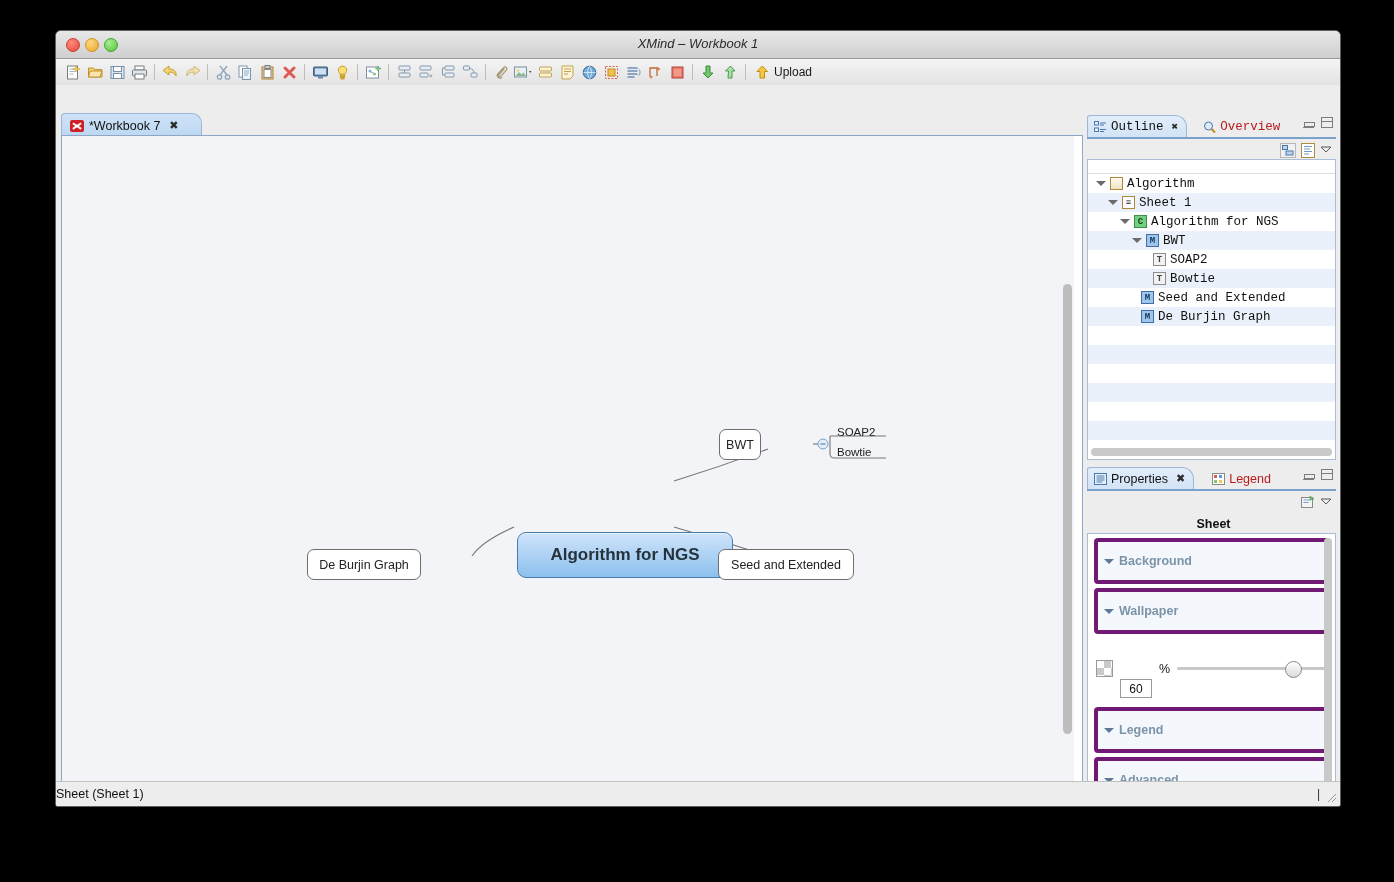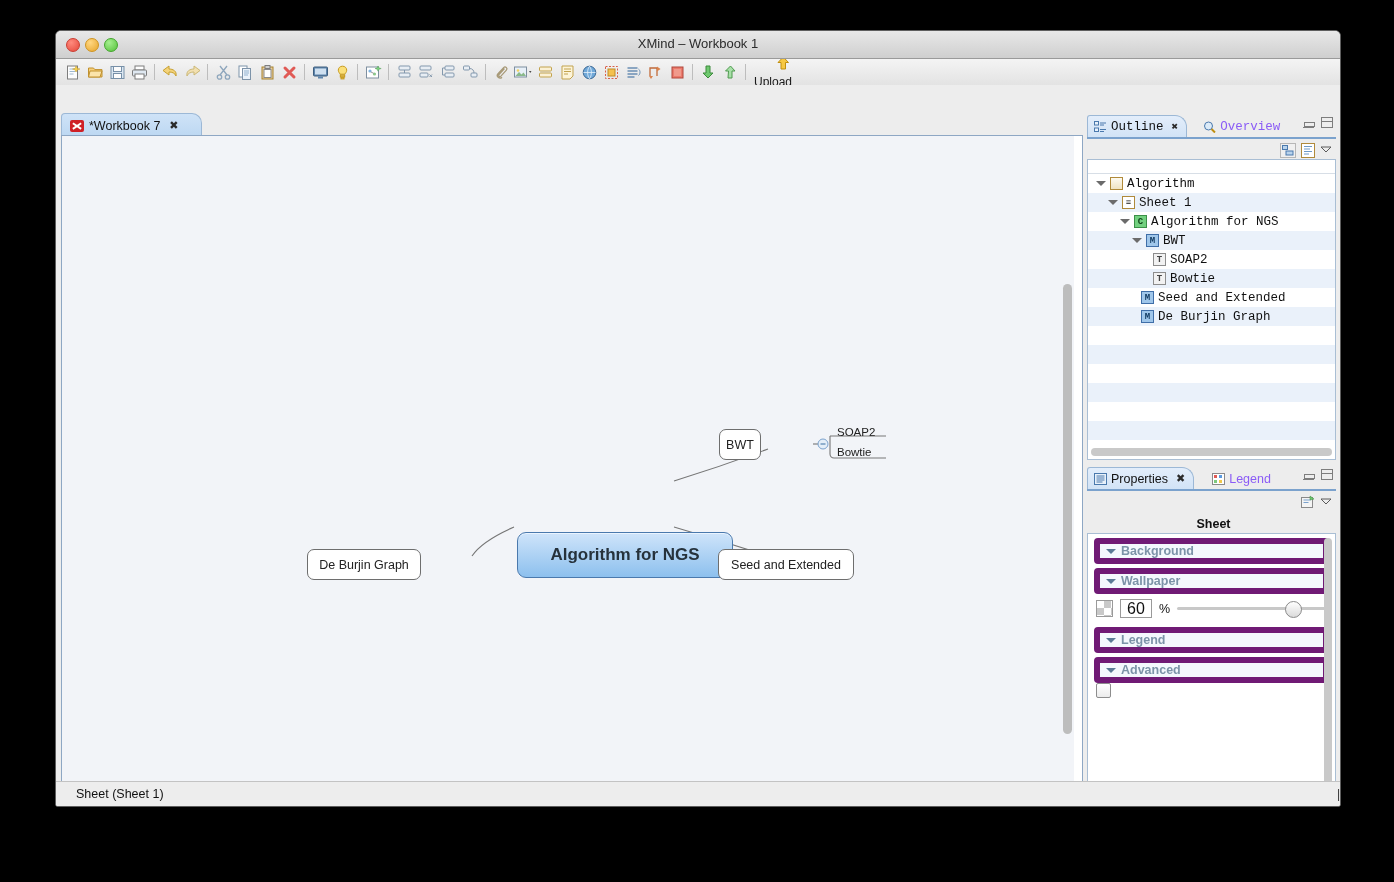--- a/index.html
+++ b/index.html
@@ -6,34 +6,34 @@
   body{width:1394px;height:882px;font-family:"Liberation Sans",sans-serif;overflow:hidden;}
 
   
   #desktop{position:absolute;left:0;top:0;width:1394px;height:882px;background:#000;}
   #window{position:absolute;left:55px;top:30px;width:1284px;height:775px;
           background:#ededed;border:1px solid #5e5e5e;border-radius:6px 6px 3px 3px;
           box-shadow:0 6px 22px rgba(0,0,0,.7);overflow:hidden;}
 
   
   #titlebar{height:27px;background:linear-gradient(#e8e8e8,#cfcfcf);
-            border-bottom:1px solid #9a9a9a;position:relative;}
+            border-bottom:1px solid #9a9a9a;position:relative;font-style:italic;}
   #titlebar .title{position:absolute;left:0;right:0;top:5px;text-align:center;
             font-size:13px;color:#2b2b2b;font-weight:400;}
   .tlbtn{position:absolute;top:7px;width:12px;height:12px;border-radius:50%;}
   .tlbtn.close{left:10px;background:radial-gradient(circle at 35% 30%,#ff8b7e,#e5483b);border:1px solid #cb3c31;}
   .tlbtn.min{left:29px;background:radial-gradient(circle at 35% 30%,#ffd782,#e7a52b);border:1px solid #cf9420;}
   .tlbtn.max{left:48px;background:radial-gradient(circle at 35% 30%,#a5ef8f,#55c13a);border:1px solid #43a62c;}
 
   
   #toolbar{height:26px;background:linear-gradient(#f4f4f4,#e3e3e3);
            border-bottom:1px solid #a9a9a9;display:flex;align-items:center;padding:0 6px;gap:0px;}
   .tb{width:22px;height:22px;display:flex;align-items:center;justify-content:center;}
   .tbsep{width:1px;height:16px;background:#bdbdbd;margin:0 4px;}
-  .upload{display:flex;align-items:flex-end;gap:3px;padding:0 4px;font-size:12px;color:#1a1a1a;flex-direction:column;}
+  .upload{display:flex;align-items:center;gap:3px;padding:0 4px;font-size:12px;color:#1a1a1a;}
 
   
   #body{position:absolute;left:0;top:54px;right:0;bottom:0;background:#ededed;}
   #edTabRow{position:absolute;left:5px;top:28px;width:1022px;height:24px;}
   .ctab{position:absolute;left:0;top:0;height:23px;padding:0 22px 0 8px;
         background:linear-gradient(#cfe3f7,#bcd7f2);border:1px solid #9cb8d6;border-bottom:none;
         border-radius:4px 10px 0 0;display:flex;align-items:center;gap:5px;
         font-size:12.5px;color:#111;}
   .xmico{width:14px;height:12px;background:#cf2027;border-radius:2px;position:relative;}
   .xmico:before,.xmico:after{content:"";position:absolute;left:2px;top:5px;width:10px;height:2px;background:#fff;}
@@ -76,33 +76,33 @@
   .sbtxt.dark{color:#111;font-weight:bold;}
   .zbtn{width:13px;height:13px;border-radius:50%;border:1px solid #6d6d6d;position:relative;display:inline-block;}
   .zbtn:before{content:"";position:absolute;left:2px;top:5px;width:7px;height:1px;background:#6d6d6d;}
   .zbtn.plus:after{content:"";position:absolute;left:5px;top:2px;width:1px;height:7px;background:#6d6d6d;}
   #ztrack{width:76px;height:4px;background:#cdcdcd;border-radius:3px;position:relative;margin:0 4px;}
   #zthumb{position:absolute;left:44px;top:-5px;width:14px;height:14px;border-radius:50%;
           background:linear-gradient(#fff,#dedede);border:1px solid #8a8a8a;}
 
   
   #statusbar{position:absolute;left:0;bottom:0;width:100%;height:24px;background:#ededed;
-             border-top:1px solid #c3c3c3;display:flex;align-items:center;padding-left:20px;}
+             border-top:1px solid #c3c3c3;display:flex;align-items:center;padding-left:0;}
   #statusbar .st{font-size:12.5px;color:#111;}
   #resizeGrip{position:absolute;right:3px;bottom:3px;width:12px;height:12px;}
 
   
   #rightcol{position:absolute;left:1031px;top:30px;width:249px;height:694px;}
 
   .panel{position:absolute;left:0;width:249px;background:#ededed;}
   .ptabs{height:22px;display:flex;align-items:flex-end;position:relative;}
   .ptab{height:21px;padding:0 8px 0 6px;display:flex;align-items:center;gap:4px;
         font-size:12.5px;color:#111;border-radius:3px 12px 0 0;}
   .ptab.active{background:linear-gradient(#e3eefb,#d2e3f6);border:1px solid #9cb8d6;border-bottom:none;font-weight:normal;}
-  .ptab.inactive{color:#8b5cf6;}
+  .ptab.inactive{color:#b91c1c;}
   .pwin{position:absolute;right:3px;top:2px;display:flex;gap:7px;align-items:center;}
   .ptoolrow{height:22px;border-top:2px solid #7ba2cd;background:#ededed;
             display:flex;align-items:center;justify-content:flex-end;padding-right:4px;gap:4px;}
   .plist{border:1px solid #a9bed4;background:#fff;box-sizing:border-box;position:relative;overflow:hidden;}
 
   .trow{height:19px;display:flex;align-items:center;font-size:12.5px;color:#111;padding-left:4px;}
   .trow.alt{background:#eaf1fa;}
   .tri{width:0;height:0;border-left:5px solid #6b6b6b;border-top:4px solid transparent;border-bottom:4px solid transparent;margin-right:4px;}
   .tri.open{border-left:5px solid transparent;border-right:5px solid transparent;border-top:5px solid #6b6b6b;border-bottom:none;margin-right:4px;}
   .tspacer{display:inline-block;}
@@ -111,28 +111,28 @@
   .ico-wb{border:1px solid #b08a3a;background:linear-gradient(#fdfaf0,#efe3c4);}
   .ico-sheet{border:1px solid #b08a3a;background:#fff;}
   .ico-c{border:1px solid #3b8f47;background:#72d07f;color:#0d3f16;}
   .ico-m{border:1px solid #3f6ea8;background:#9fc6ea;color:#123b63;}
   .ico-t{border:1px solid #8d8d8d;background:#f2f2f2;color:#444;}
 
   .outScroll{position:absolute;left:3px;right:3px;bottom:3px;height:8px;background:#c9c9c9;border-radius:4px;}
 
   
   #propHeader{font-size:12.5px;color:#111;font-weight:bold;padding:4px 0 3px 4px;text-align:center;}
-  .grp{border:6px solid #701a75;border-radius:4px;background:#f4f8fd;margin:4px 6px 0 6px;padding:0 6px;}
+  .grp{border:4px solid #701a75;border-radius:4px;background:#f4f8fd;margin:4px 6px 0 6px;padding:12px 6px;}
   .grp .gt{display:flex;align-items:center;gap:5px;font-size:12.5px;font-weight:bold;color:#7c93a8;}
   .gtri{width:0;height:0;border-left:5px solid transparent;border-right:5px solid transparent;border-top:5px solid #5c7a96;}
   .prow{display:flex;align-items:center;gap:7px;font-size:12.5px;color:#111;padding:5px 8px;}
   .swatch{width:15px;height:15px;border:1px solid #9a9a9a;background:#fff;}
   .cbox{width:13px;height:13px;border:1px solid #8d8d8d;border-radius:2px;background:linear-gradient(#fff,#ececec);}
-  .numbox{width:30px;height:17px;border:1px solid #9a9a9a;background:#fff;font-size:16px;
-          display:flex;align-items:center;justify-content:center;color:#111;}
+  .numbox{width:30px;height:17px;border:1px solid #9a9a9a;background:#fff;font-size:12px;
+          display:flex;align-items:center;justify-content:center;color:#111;margin-top:40px;}
   .wslider{flex:1;height:3px;background:#c8c8c8;border-radius:2px;position:relative;}
   .wthumb{position:absolute;left:72%;top:-6px;width:15px;height:15px;border-radius:50%;
           background:linear-gradient(#fff,#dadada);border:1px solid #8a8a8a;}
   .stepper{display:inline-flex;flex-direction:column;gap:1px;color:#3a3a3a;font-size:8px;line-height:7px;}
   .propScroll{position:absolute;right:3px;top:4px;width:8px;height:248px;background:#c9c9c9;border-radius:4px;}
   .checkerbox{width:15px;height:15px;border:1px solid #9a9a9a;
        background:
          linear-gradient(45deg,#c9c9c9 25%,transparent 25%,transparent 75%,#c9c9c9 75%),
          linear-gradient(45deg,#c9c9c9 25%,#fff 25%,#fff 75%,#c9c9c9 75%);
        background-size:14px 14px;background-position:0 0,7px 7px;}

